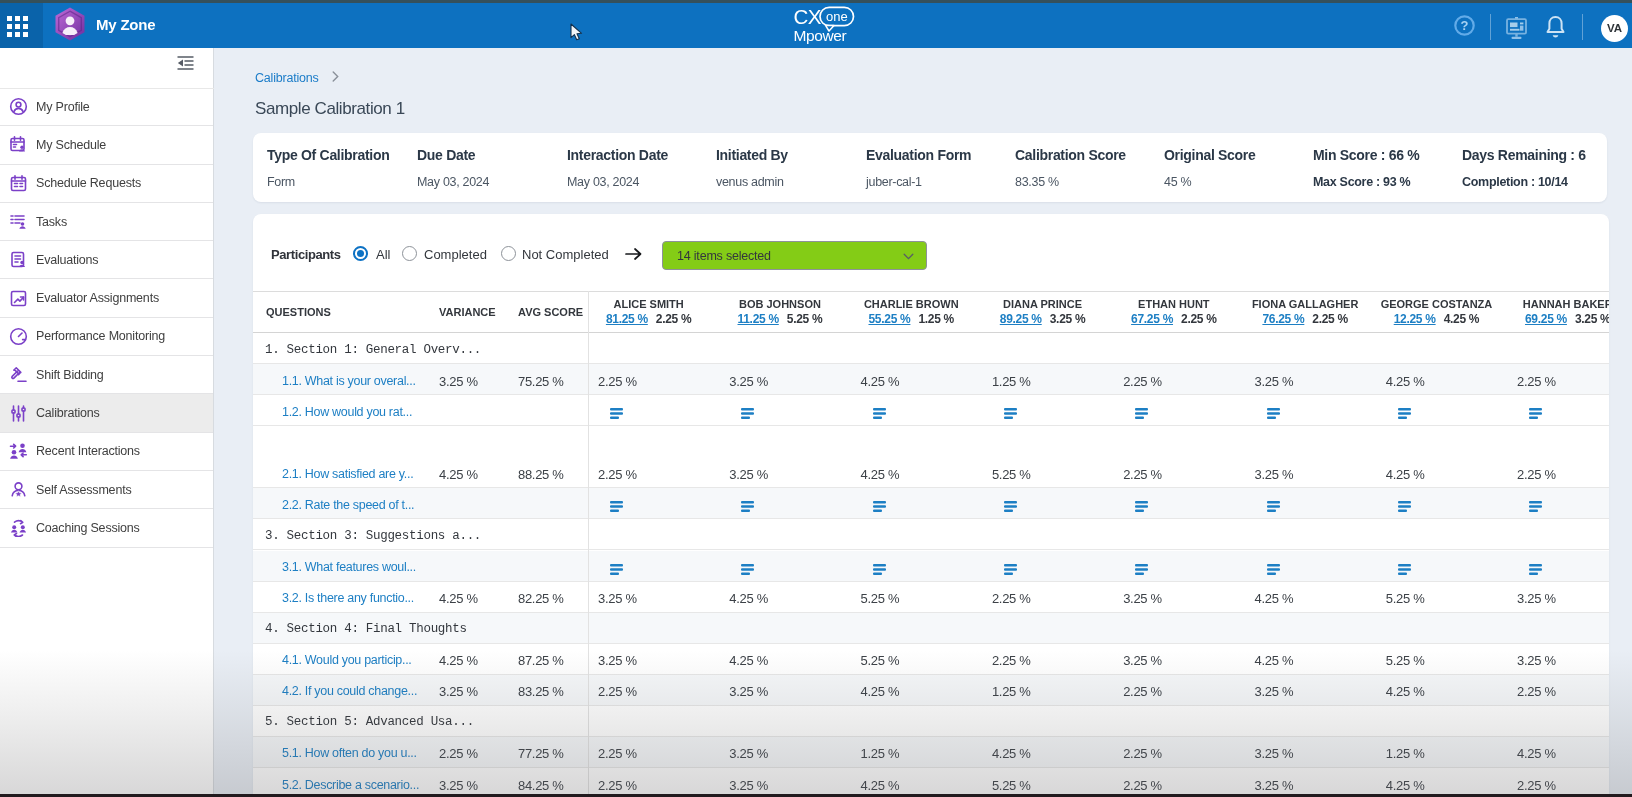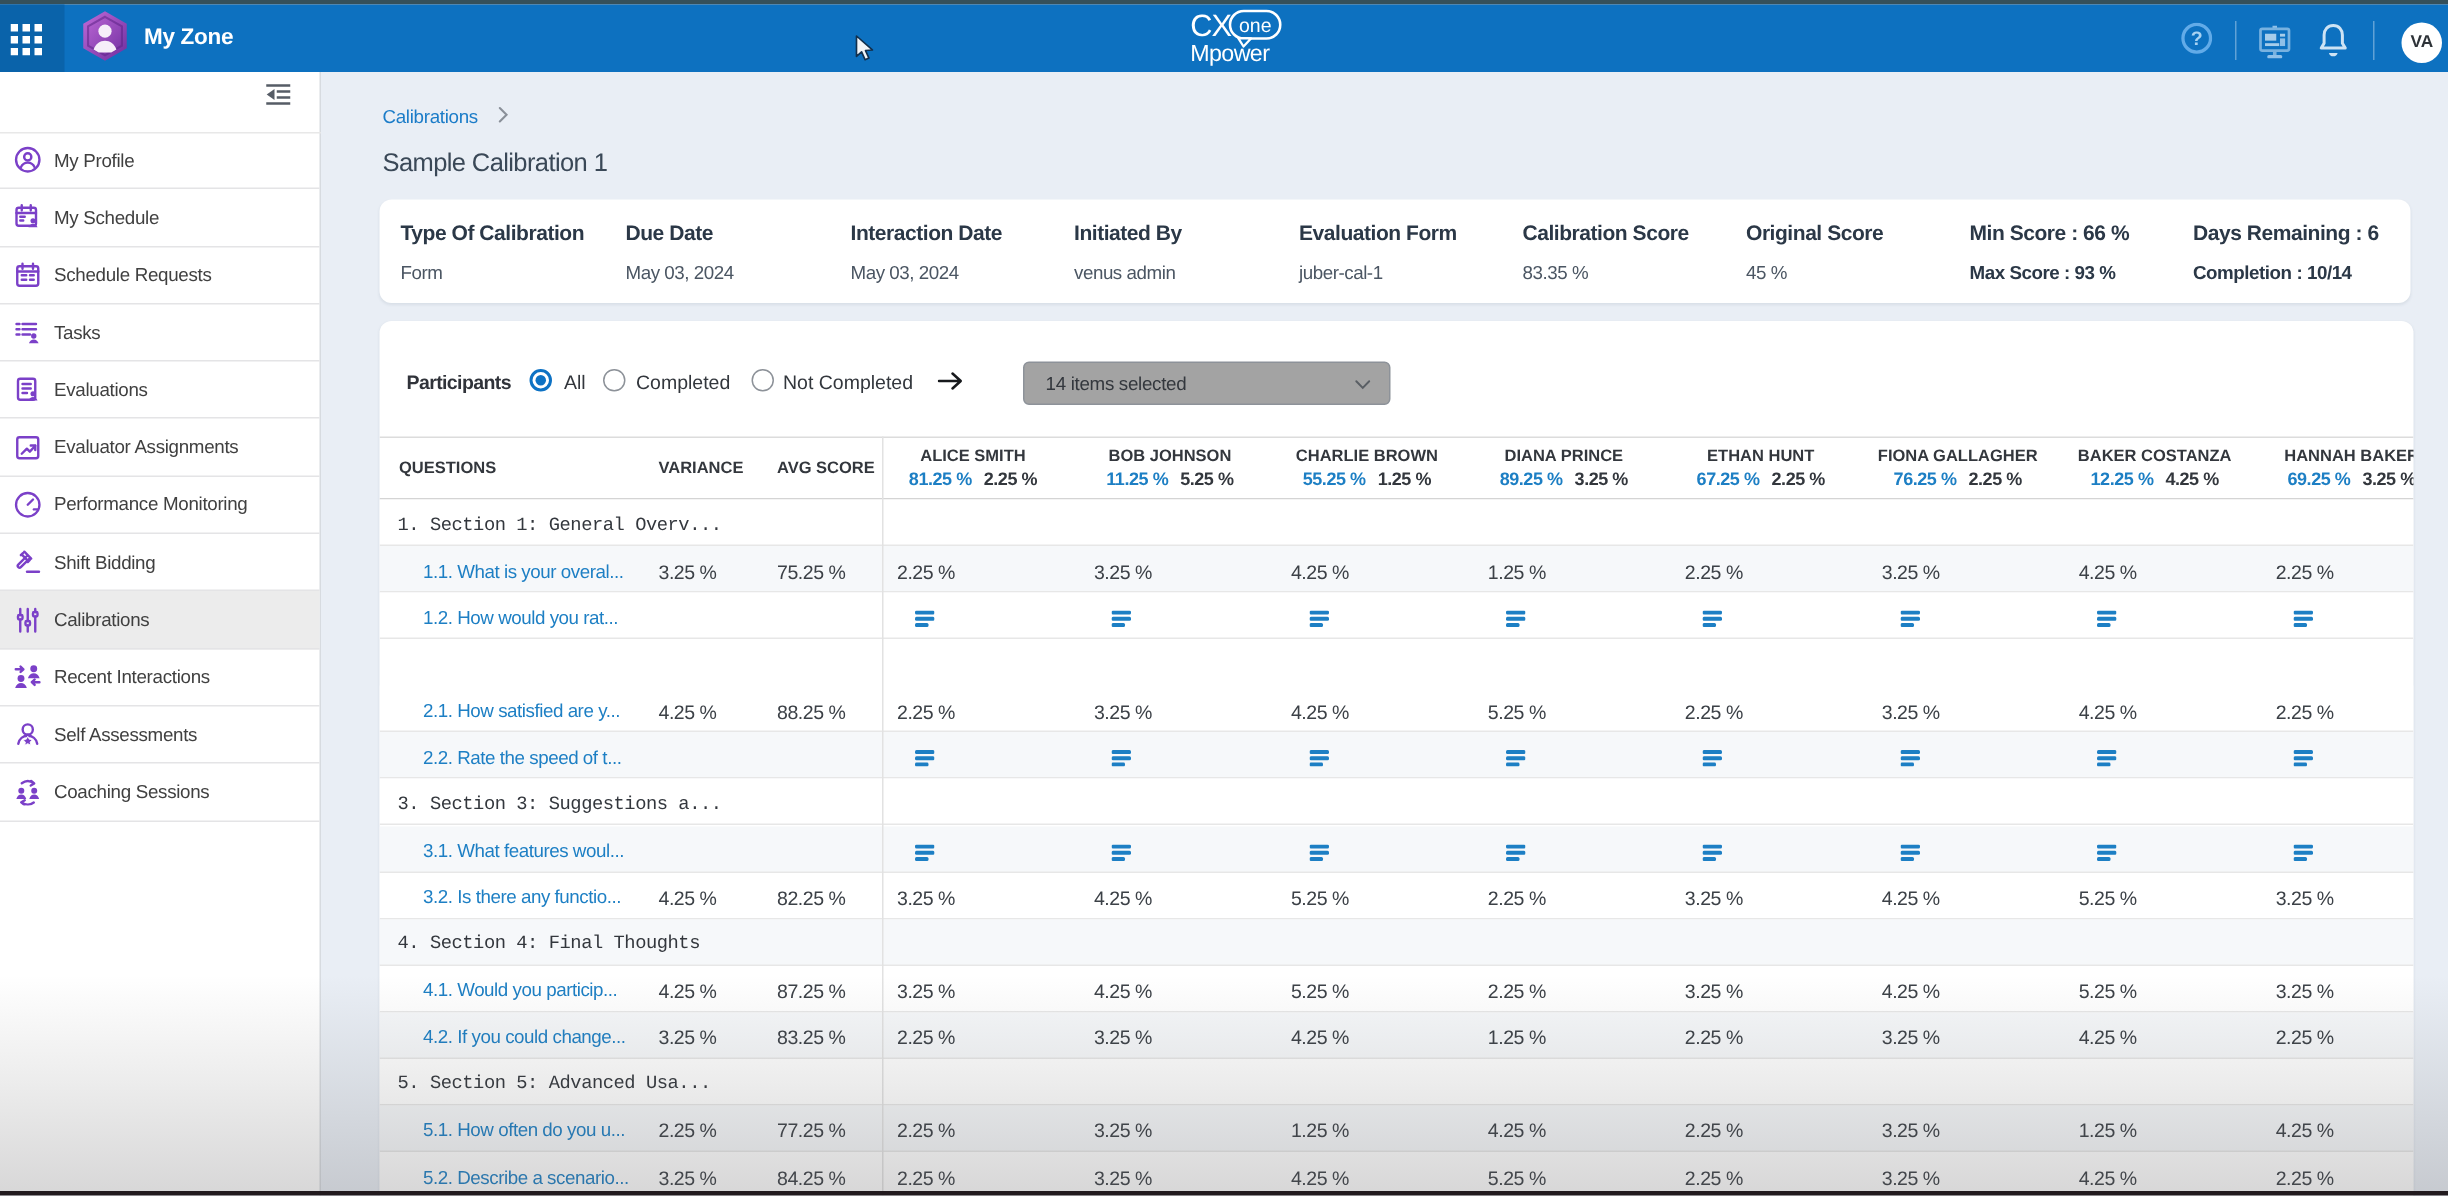--- a/index.html
+++ b/index.html
@@ -47,31 +47,31 @@
 
 
 #prow { position:absolute; left:0; top:0; width:100%; height:77px; }
 #plab { position:absolute; left:18px; top:33px; font-size:13px; letter-spacing:-.4px; font-weight:700; color:#30333a; }
 .radio { position:absolute; top:32px; width:15px; height:15px; border-radius:50%; }
 .radio.off { border:1.5px solid #8d9299; background:#fff; }
 .radio.on { border:2px solid #0d72c4; background:#fff; }
 .radio.on::after { content:""; position:absolute; left:1.75px; top:1.75px; width:7.5px; height:7.5px; border-radius:50%; background:#0d72c4; }
 .rlab { position:absolute; top:33px; font-size:13px; color:#33373d; }
 #arrow { position:absolute; left:372px; top:33px; }
-#ddl { position:absolute; left:409px; top:27px; width:245px; height:29px; border:1px solid #8d9299; border-radius:4px; background:#a3a3a3;margin-left:20px; }
+#ddl { position:absolute; left:409px; top:27px; width:265px; height:29px; border:1px solid #8d9299; border-radius:4px; background:#84cc16; }
 #ddl .txt { position:absolute; left:14px; top:7px; font-size:12.5px; letter-spacing:-.2px; color:#33373d; }
 #ddl .chev { position:absolute; right:12px; top:11px; }
 
 
 #thead { position:absolute; left:0; top:77px; width:1356px; height:42px; border-top:1px solid #dcdcdc; border-bottom:1px solid #d4d4d4; }
 #thead .h1 { position:absolute; top:14px; font-size:11px; font-weight:700; color:#33373d; }
 .pcol { position:absolute; top:0; height:42px; text-align:center; }
 .pname { margin-top:6px; font-size:11px; font-weight:700; color:#33373d; white-space:nowrap; }
 .pscore { margin-top:2px; font-size:12px; letter-spacing:-.3px; font-weight:700; white-space:nowrap; }
-.pscore .b { color:#1d7fc4; }
+.pscore .b { color:#1d7fc4;text-decoration:underline; }
 .pscore .d { color:#33373d; margin-left:8px; }
 #vline { position:absolute; left:335px; top:77px; width:1px; height:506px; background:#e2e2e2; }
 
 .trow { position:absolute; left:0; width:1356px; height:31.07px; border-bottom:1px solid #e7e7e7; background:#fff; }
 .trow.light { background:#f6f8fa; }
 .sectxt { position:absolute; left:12px; top:9.5px; font-size:12.5px; letter-spacing:-.3px; color:#33373d;font-family:Liberation Mono, monospace; }
 .qlink { position:absolute; left:29px; top:9.5px; font-size:12.5px; letter-spacing:-.3px; color:#1d7fc4; }
 .cv { position:absolute; top:9.5px; font-size:13px; letter-spacing:-.3px; color:#3c4147; }
 .cicon { position:absolute; top:10px; }
 
@@ -345,21 +345,21 @@
         </div>
         <div class="pcol" style="left:855.2px;width:131.3px">
           <div class="pname">ETHAN HUNT</div>
           <div class="pscore"><span class="b">67.25 %</span><span class="d">2.25 %</span></div>
         </div>
         <div class="pcol" style="left:986.5px;width:131.3px">
           <div class="pname">FIONA GALLAGHER</div>
           <div class="pscore"><span class="b">76.25 %</span><span class="d">2.25 %</span></div>
         </div>
         <div class="pcol" style="left:1117.8px;width:131.3px">
-          <div class="pname">BAKER COSTANZA</div>
+          <div class="pname">GEORGE COSTANZA</div>
           <div class="pscore"><span class="b">12.25 %</span><span class="d">4.25 %</span></div>
         </div>
         <div class="pcol" style="left:1249.1px;width:131.3px">
           <div class="pname">HANNAH BAKER</div>
           <div class="pscore"><span class="b">69.25 %</span><span class="d">3.25 %</span></div>
         </div>
     </div>
 <div class="trow" style="top:119px">
         <div class="sectxt">1. Section 1: General Overv...</div>
       </div>

